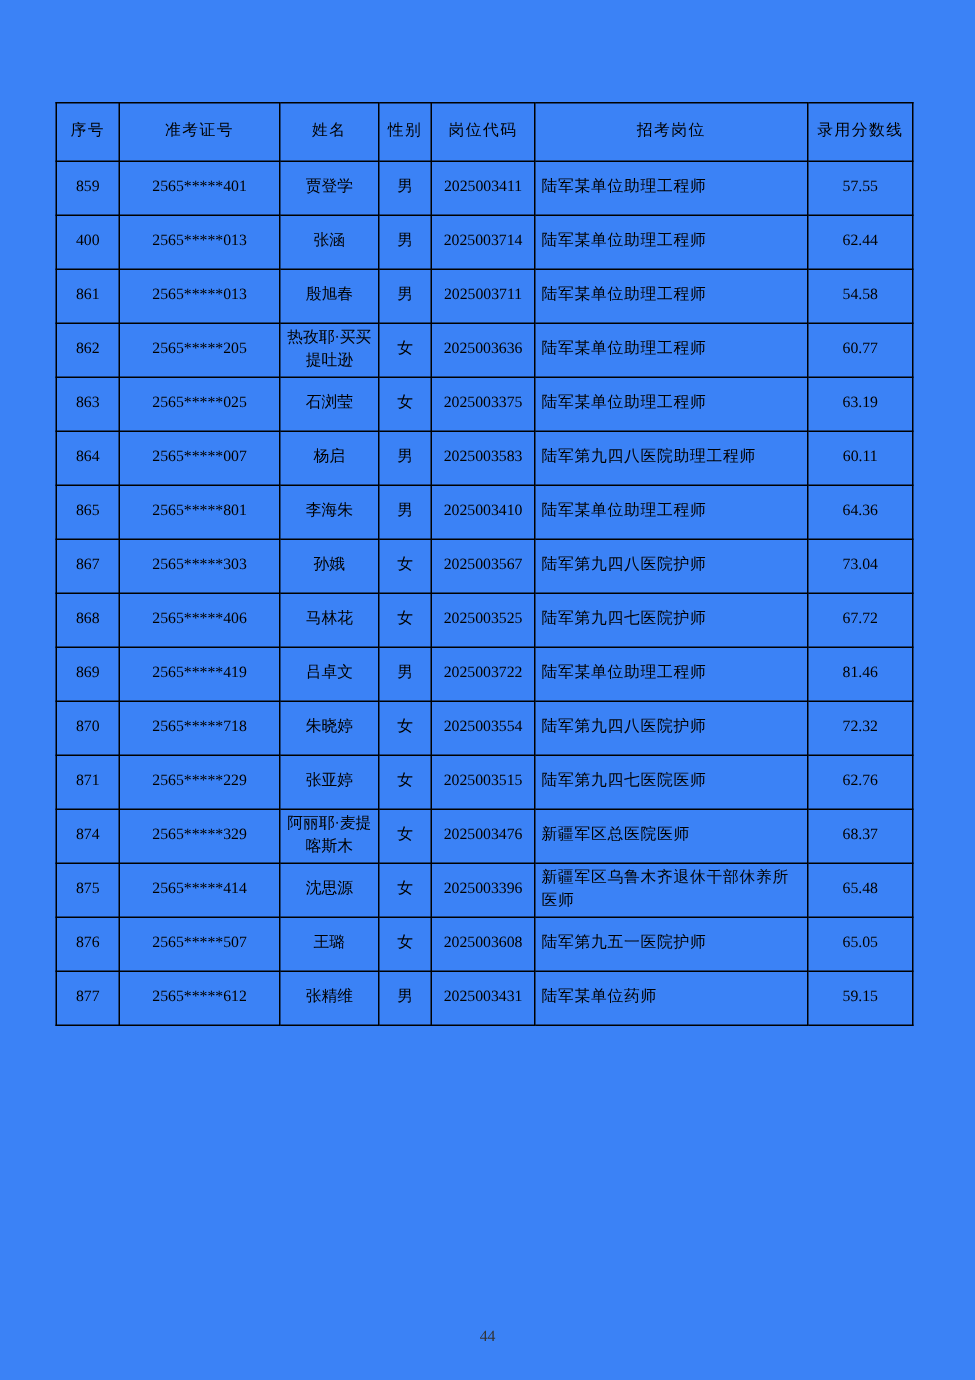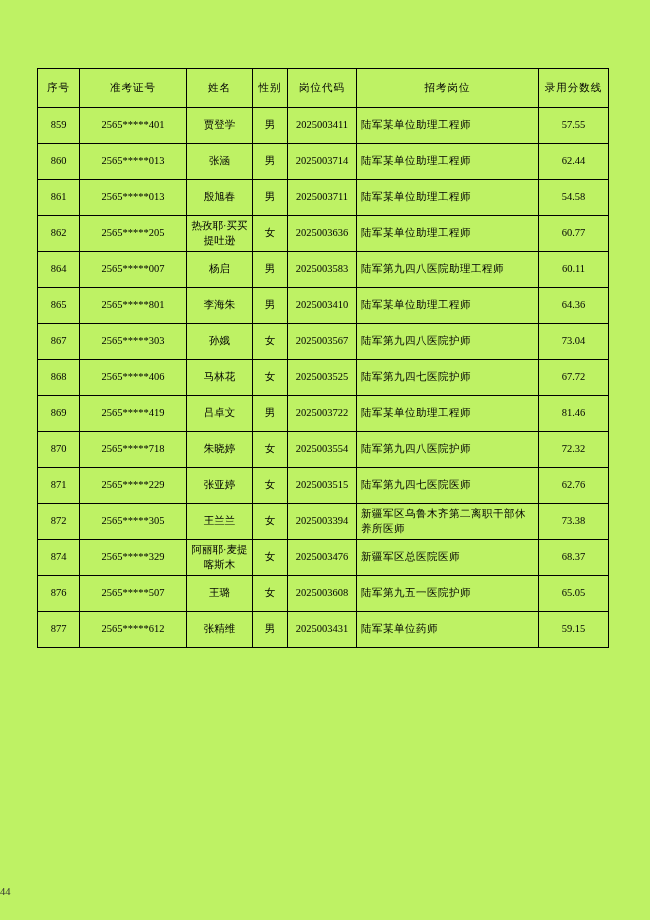--- a/index.html
+++ b/index.html
@@ -10,21 +10,21 @@
   body {
     width: 650px;
     height: 920px;
     position: relative;
     font-family: "Liberation Serif", "DejaVu Serif", serif;
     color: #000000;
   }
   .doc-page {
     position: absolute;
     inset: 0;
-    background: #bef264;
+    background: #3b82f6;
   }
   .score-table-wrap {
     position: absolute;
     left: 37px;
     top: 68px;
     width: 571px;
   }
   table.score-table {
     border-collapse: collapse;
     table-layout: fixed;
@@ -59,21 +59,21 @@
   table.score-table td.col-ticket,
   table.score-table td.col-code,
   table.score-table td.col-score {
     font-family: "Liberation Serif", "DejaVu Serif", serif;
   }
   .page-number {
     position: absolute;
     left: 0;
     right: 0;
     top: 886px;
-    text-align: left;
+    text-align: center;
     font-size: 10.5px;
     color: #333333;
   }
 </style>
 </head>
 <body>
 
 <div class="doc-page">
   <div class="score-table-wrap">
     <table class="score-table">
@@ -101,21 +101,21 @@
           <tr>
             <td class="col-seq">859</td>
             <td class="col-ticket">2565*****401</td>
             <td class="col-name">贾登学</td>
             <td class="col-gender">男</td>
             <td class="col-code">2025003411</td>
             <td class="col-position">陆军某单位助理工程师</td>
             <td class="col-score">57.55</td>
           </tr>
           <tr>
-            <td class="col-seq">860</td>
+            <td class="col-seq">400</td>
             <td class="col-ticket">2565*****013</td>
             <td class="col-name">张涵</td>
             <td class="col-gender">男</td>
             <td class="col-code">2025003714</td>
             <td class="col-position">陆军某单位助理工程师</td>
             <td class="col-score">62.44</td>
           </tr>
           <tr>
             <td class="col-seq">861</td>
             <td class="col-ticket">2565*****013</td>
@@ -128,20 +128,29 @@
           <tr>
             <td class="col-seq">862</td>
             <td class="col-ticket">2565*****205</td>
             <td class="col-name">热孜耶·买买提吐逊</td>
             <td class="col-gender">女</td>
             <td class="col-code">2025003636</td>
             <td class="col-position">陆军某单位助理工程师</td>
             <td class="col-score">60.77</td>
           </tr>
           <tr>
+            <td class="col-seq">863</td>
+            <td class="col-ticket">2565*****025</td>
+            <td class="col-name">石浏莹</td>
+            <td class="col-gender">女</td>
+            <td class="col-code">2025003375</td>
+            <td class="col-position">陆军某单位助理工程师</td>
+            <td class="col-score">63.19</td>
+          </tr>
+          <tr>
             <td class="col-seq">864</td>
             <td class="col-ticket">2565*****007</td>
             <td class="col-name">杨启</td>
             <td class="col-gender">男</td>
             <td class="col-code">2025003583</td>
             <td class="col-position">陆军第九四八医院助理工程师</td>
             <td class="col-score">60.11</td>
           </tr>
           <tr>
             <td class="col-seq">865</td>
@@ -191,36 +200,36 @@
           <tr>
             <td class="col-seq">871</td>
             <td class="col-ticket">2565*****229</td>
             <td class="col-name">张亚婷</td>
             <td class="col-gender">女</td>
             <td class="col-code">2025003515</td>
             <td class="col-position">陆军第九四七医院医师</td>
             <td class="col-score">62.76</td>
           </tr>
           <tr>
-            <td class="col-seq">872</td>
-            <td class="col-ticket">2565*****305</td>
-            <td class="col-name">王兰兰</td>
-            <td class="col-gender">女</td>
-            <td class="col-code">2025003394</td>
-            <td class="col-position">新疆军区乌鲁木齐第二离职干部休养所医师</td>
-            <td class="col-score">73.38</td>
-          </tr>
-          <tr>
             <td class="col-seq">874</td>
             <td class="col-ticket">2565*****329</td>
             <td class="col-name">阿丽耶·麦提喀斯木</td>
             <td class="col-gender">女</td>
             <td class="col-code">2025003476</td>
             <td class="col-position">新疆军区总医院医师</td>
             <td class="col-score">68.37</td>
+          </tr>
+          <tr>
+            <td class="col-seq">875</td>
+            <td class="col-ticket">2565*****414</td>
+            <td class="col-name">沈思源</td>
+            <td class="col-gender">女</td>
+            <td class="col-code">2025003396</td>
+            <td class="col-position">新疆军区乌鲁木齐退休干部休养所医师</td>
+            <td class="col-score">65.48</td>
           </tr>
           <tr>
             <td class="col-seq">876</td>
             <td class="col-ticket">2565*****507</td>
             <td class="col-name">王璐</td>
             <td class="col-gender">女</td>
             <td class="col-code">2025003608</td>
             <td class="col-position">陆军第九五一医院护师</td>
             <td class="col-score">65.05</td>
           </tr>

